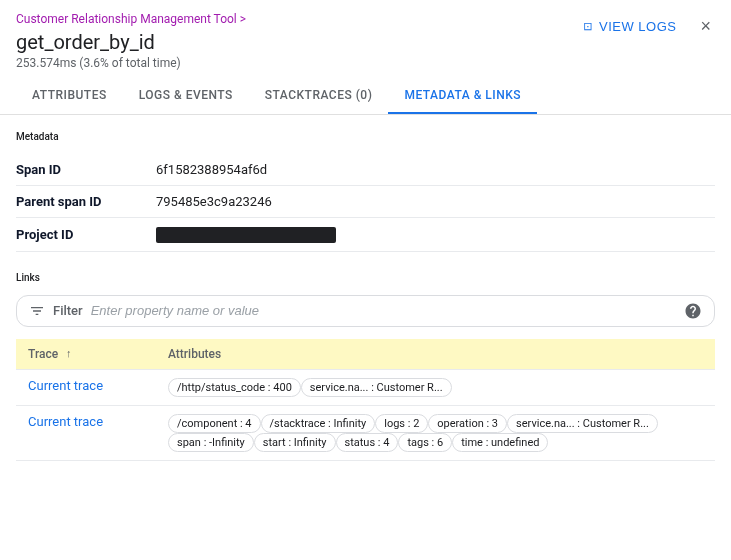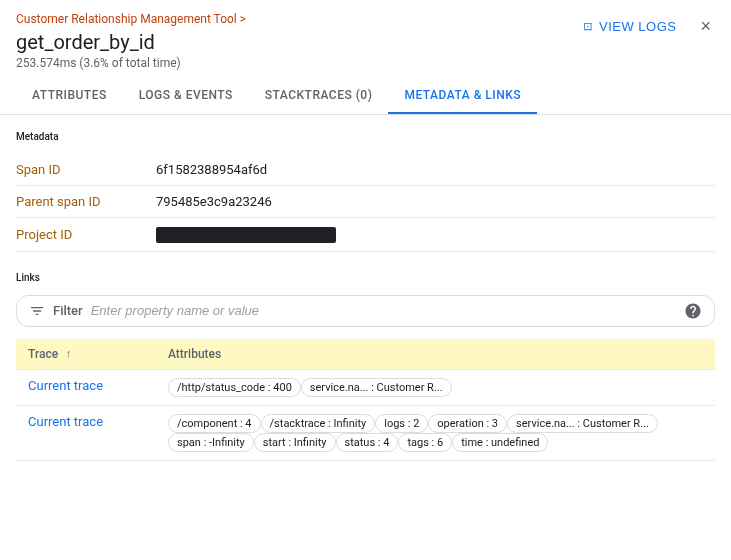--- a/index.html
+++ b/index.html
@@ -14,21 +14,21 @@
     }
 
     .header {
       padding: 12px 16px 0 16px;
       border-bottom: 1px solid #e0e0e0;
       position: relative;
     }
 
     .breadcrumb {
       font-size: 12px;
-      color: #c2410c;
+      color: #a21caf;
       margin-bottom: 4px;
     }
 
     .page-title {
       font-size: 20px;
       font-weight: 400;
       color: #202124;
       margin-bottom: 2px;
     }
 
@@ -119,22 +119,22 @@
     .metadata-table tr {
       border-bottom: 1px solid #e8eaed;
     }
 
     .metadata-table td {
       padding: 8px 0;
       font-size: 13px;
     }
 
     .metadata-table td:first-child {
-      font-weight: 400;
-      color: #a16207;
+      font-weight: 700;
+      color: #0f172a;
       width: 140px;
       white-space: nowrap;
       margin-top: 16px;
     }
 
     .metadata-table td:last-child {
       color: #202124;
     }
 
     .redacted-block {

